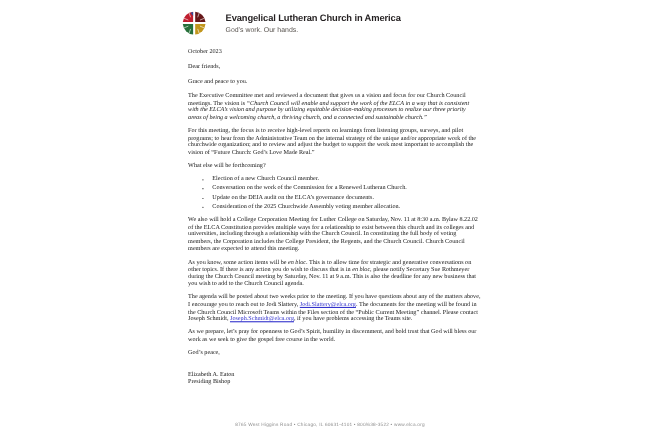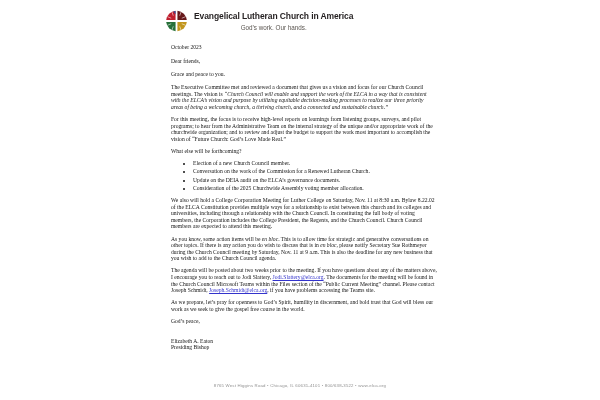--- a/index.html
+++ b/index.html
@@ -13,21 +13,21 @@
 
   
   .letterhead {
     position: absolute;
     left: 165px;
     top: 9px;
     display: flex;
     align-items: flex-start;
   }
   .logo { width: 23px; height: 24px; flex: 0 0 auto; }
-  .letterhead-text { margin-left: 6px; text-align: center; }
+  .letterhead-text { margin-left: 17px; }
   .org-name {
     margin: 2px 0 0;
     font-family: "Liberation Sans", sans-serif;
     font-weight: bold;
     font-size: 8.5px;
     letter-spacing: -0.1px;
     color: #231f20;
     white-space: nowrap;
   }
   .tagline {

